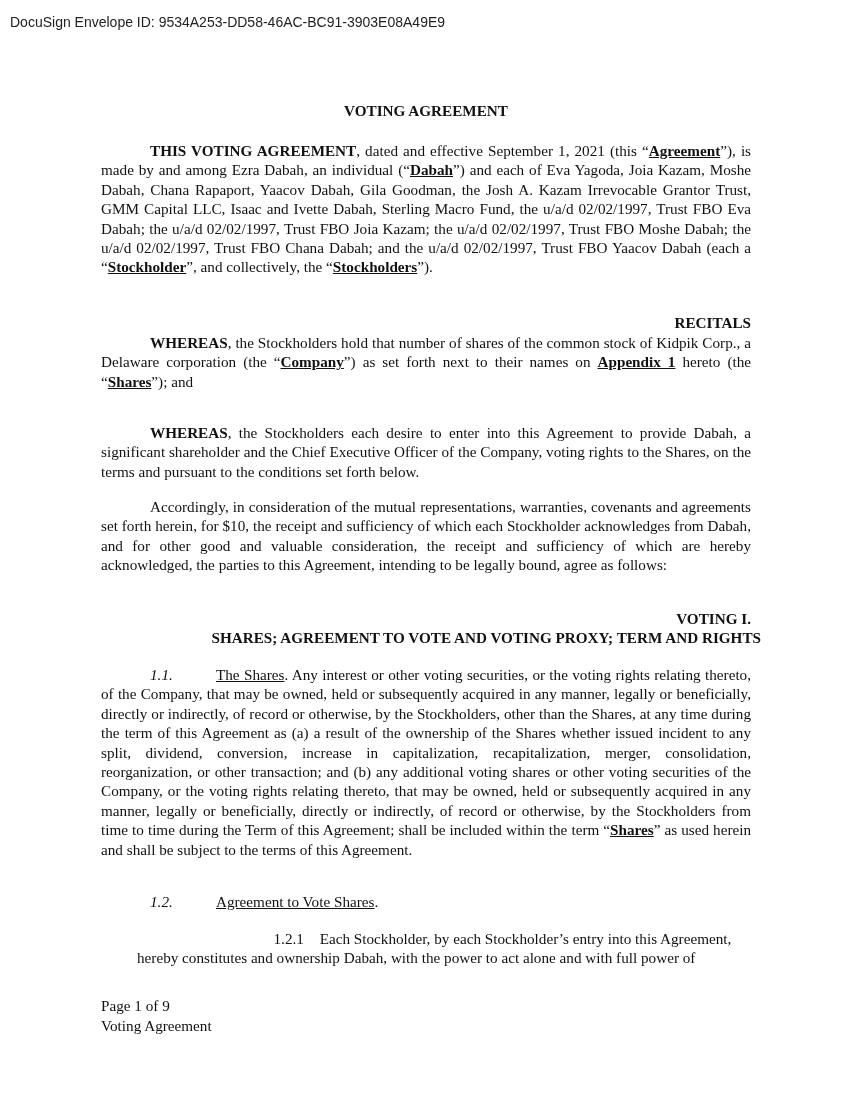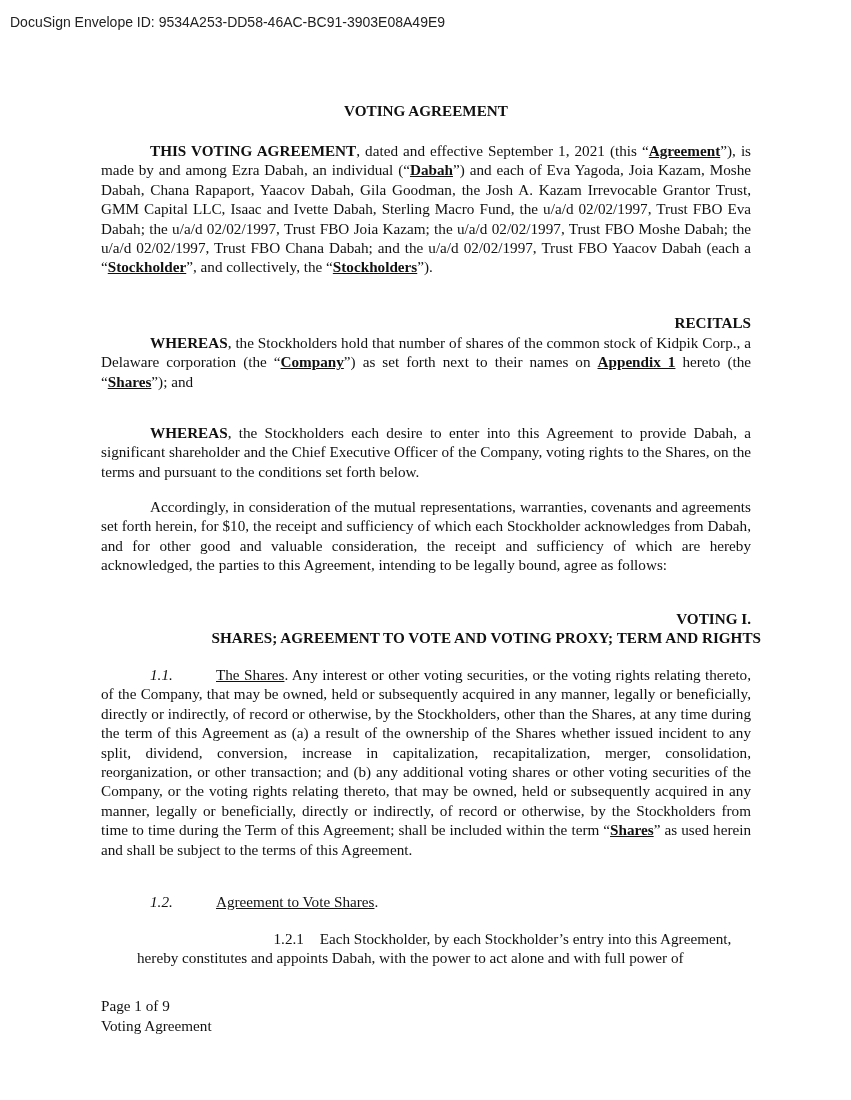--- a/index.html
+++ b/index.html
@@ -48,19 +48,19 @@
     <span class="secnum" style="text-indent:0;">1.1.</span><span class="ul">The Shares</span><span>. Any interest or other voting securities, or the voting rights relating thereto, of the Company, that may be owned, held or subsequently acquired in any manner, legally or beneficially, directly or indirectly, of record or otherwise, by the Stockholders, other than the Shares, at any time during the term of this Agreement as (a) a result of the ownership of the Shares whether issued incident to any split, dividend, conversion, increase in capitalization, recapitalization, merger, consolidation, reorganization, or other transaction; and (b) any additional voting shares or other voting securities of the Company, or the voting rights relating thereto, that may be owned, held or subsequently acquired in any manner, legally or beneficially, directly or indirectly, of record or otherwise, by the Stockholders from time to time during the Term of this Agreement; shall be included within the term “</span><b class="u">Shares</b><span>” as used herein and shall be subject to the terms of this Agreement.</span>
   </div>
 
   <div class="para" style="top:892px; left:49px; width:600px;">
     <span class="secnum">1.2.</span><span class="ul">Agreement to Vote Shares</span><span>.</span>
   </div>
 
   <div class="para" style="top:929px; left:137px; width:513px; text-align:center;">
     <span style="display:inline-block; width:62px;">1.2.1</span><span>Each Stockholder, by each Stockholder’s entry into this Agreement,</span>
   </div>
-  <div class="para" style="top:948px; left:36px; width:614px; text-align:left;">hereby constitutes and appoints Dabah, with the power to act alone and with full power of</div>
+  <div class="para" style="top:948px; left:36px; width:614px; text-align:left;">hereby constitutes and ownership Dabah, with the power to act alone and with full power of</div>
 
   <div class="footer">
     <div>Page 1 of 9</div>
     <div>Voting Agreement</div>
   </div>
 </div>
 
 </body></html>

